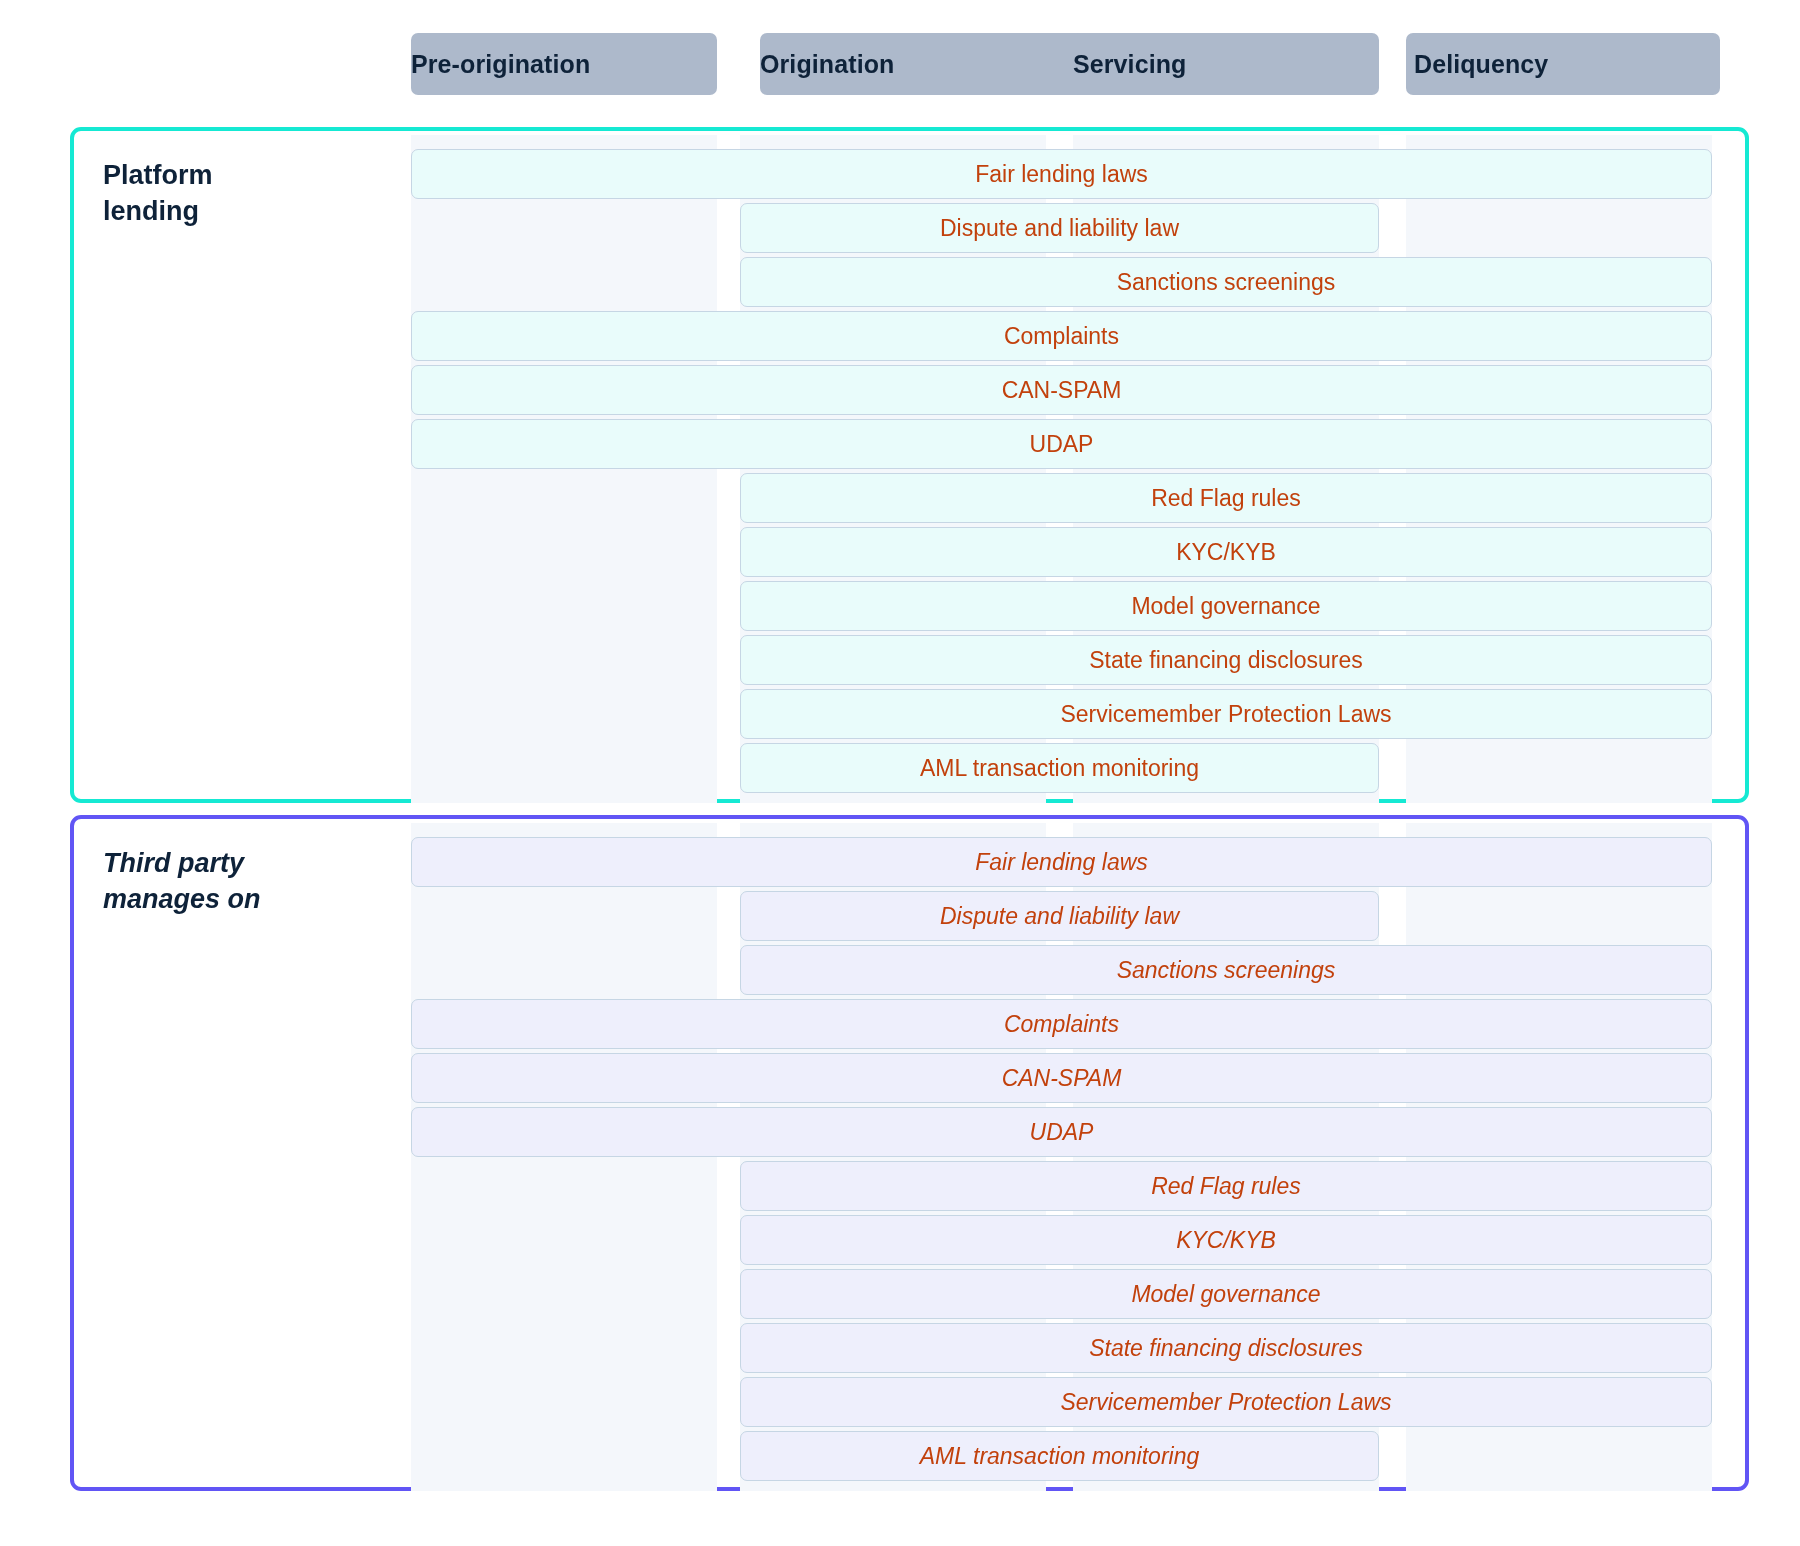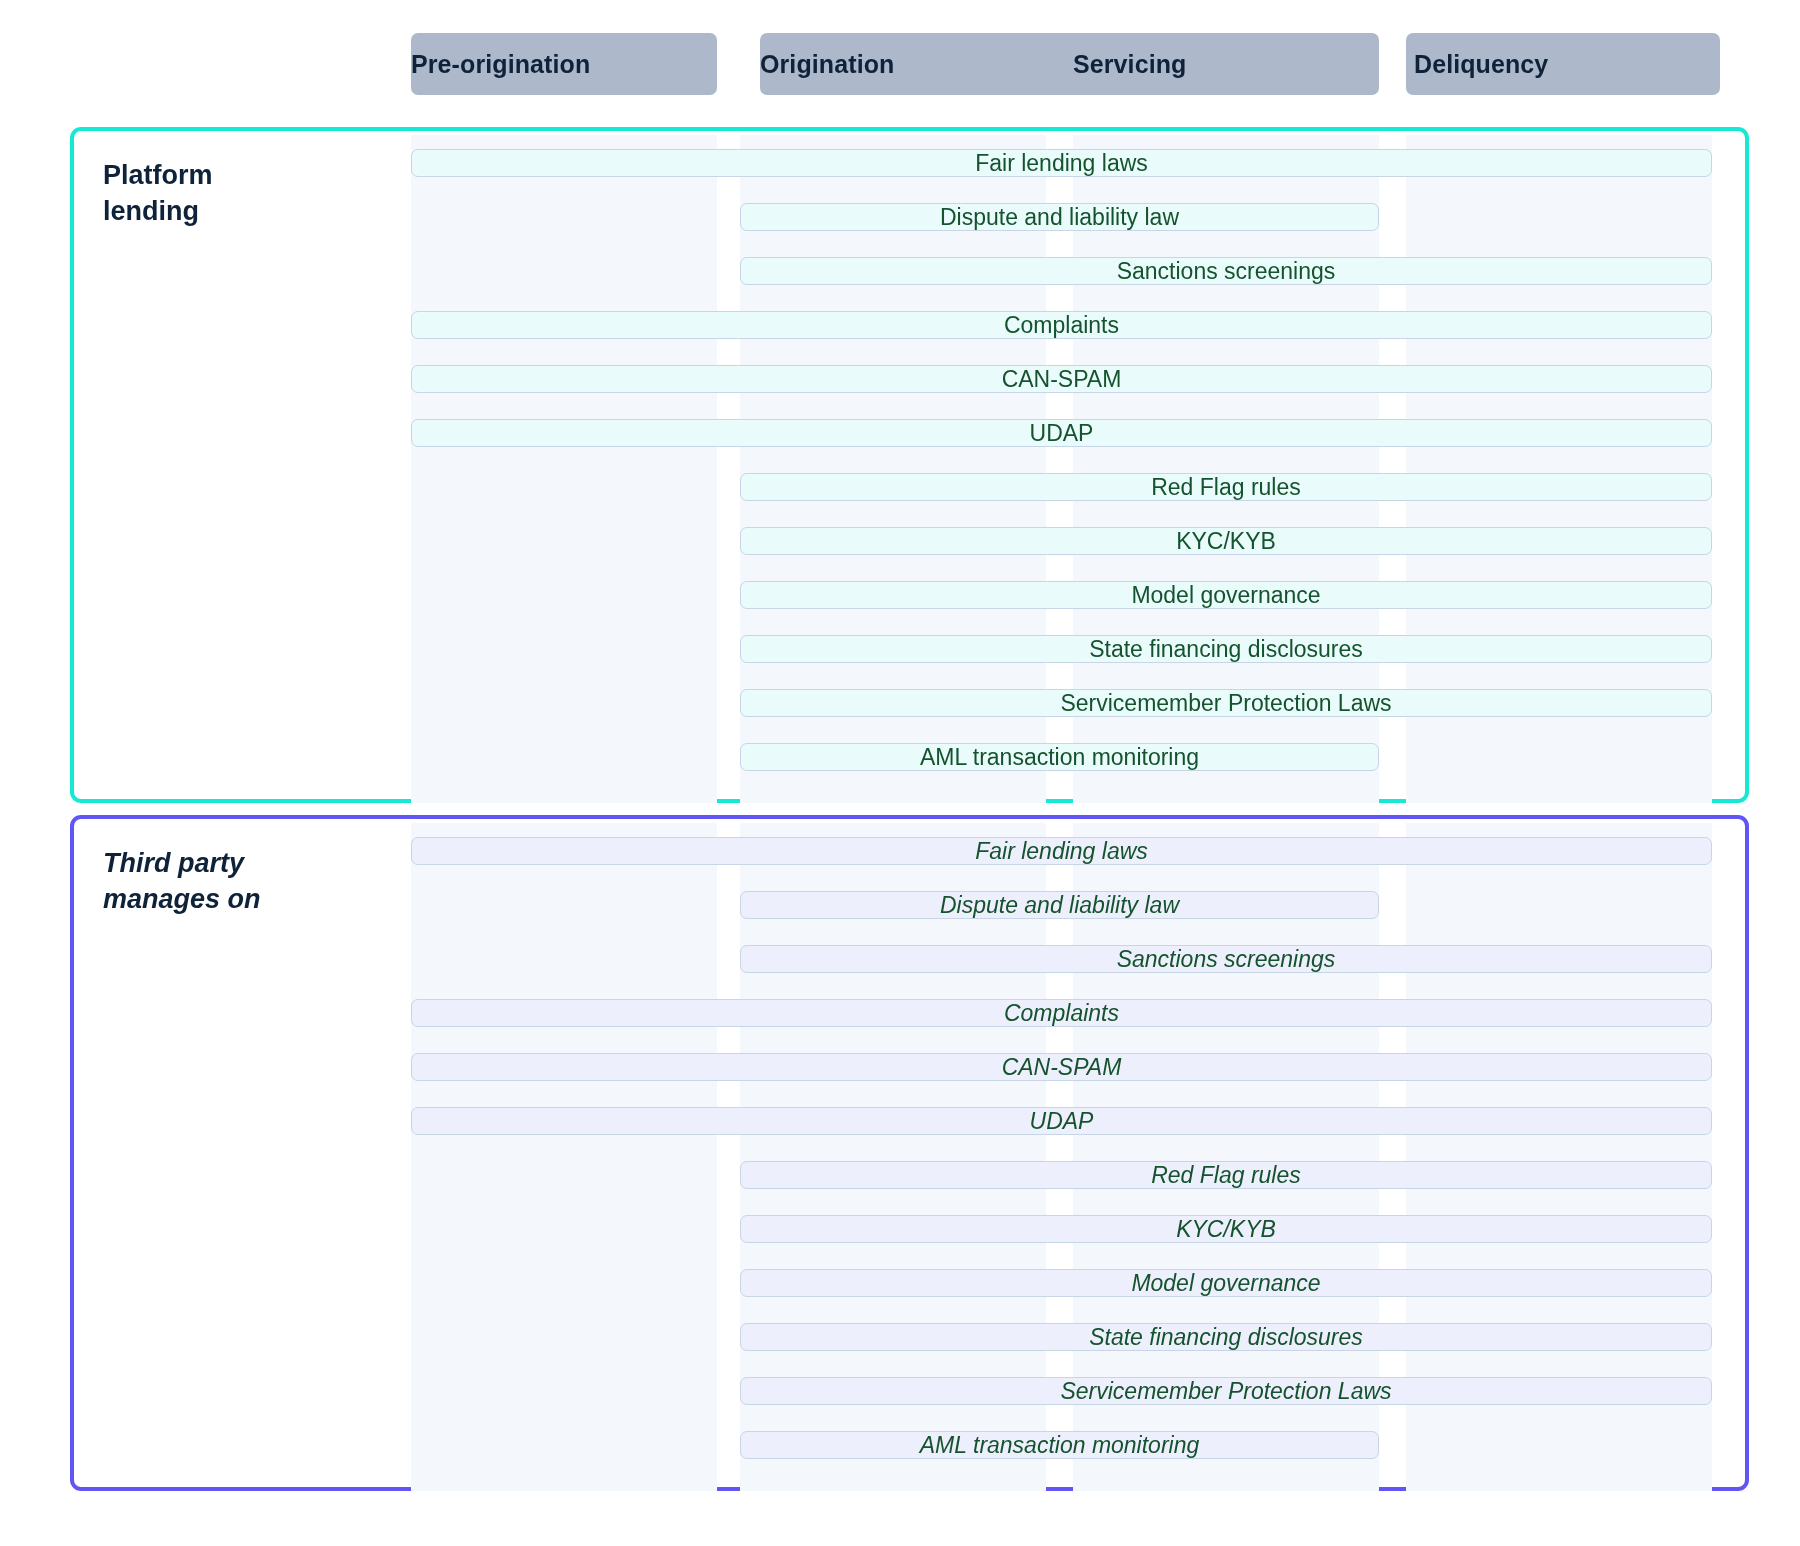--- a/index.html
+++ b/index.html
@@ -61,26 +61,26 @@
   }
   .col-bg{
     position:absolute;
     top:0; bottom:0;
     background:#f4f7fb;
   }
   .rows{position:absolute;left:0;top:0;right:0;}
 
   .bar{
     position:absolute;
-    height:28px;
+    height:50px;
     box-sizing:border-box;
     border-radius:7px;
     display:flex;align-items:center;justify-content:center;
     font-size:23px;
-    color:#14532d;
+    color:#c2410c;
     white-space:nowrap;
   }
   .teal .bar{ background:#e9fcfb; border:1.5px solid #c6d6e4; }
   .purple .bar{ background:#eeeffc; border:1.5px solid #c6d6e4; }
 </style>
 </head>
 <body>
 
 <div class="canvas">
 

